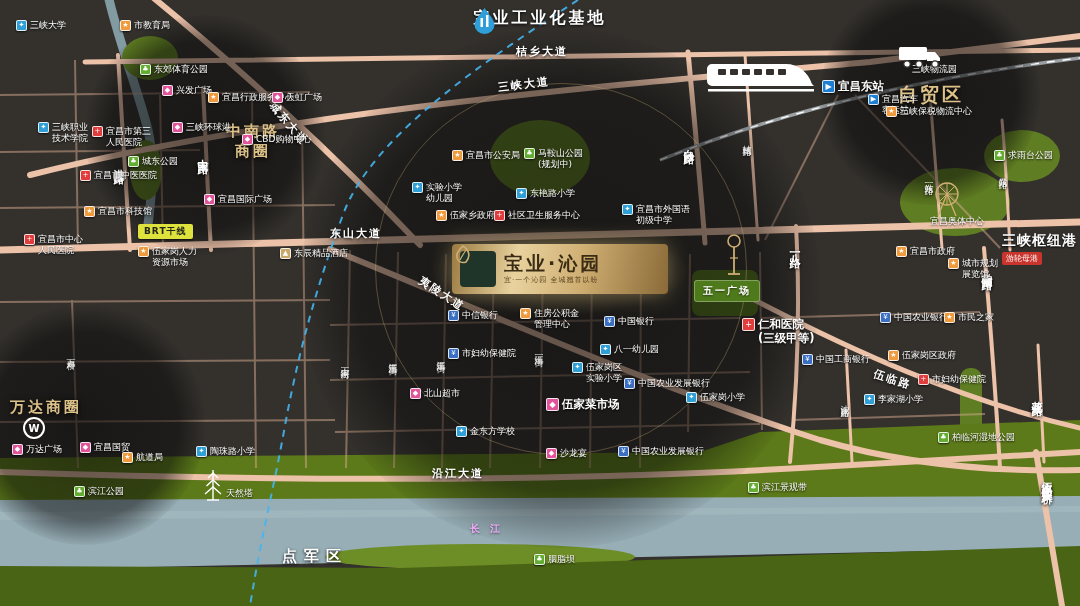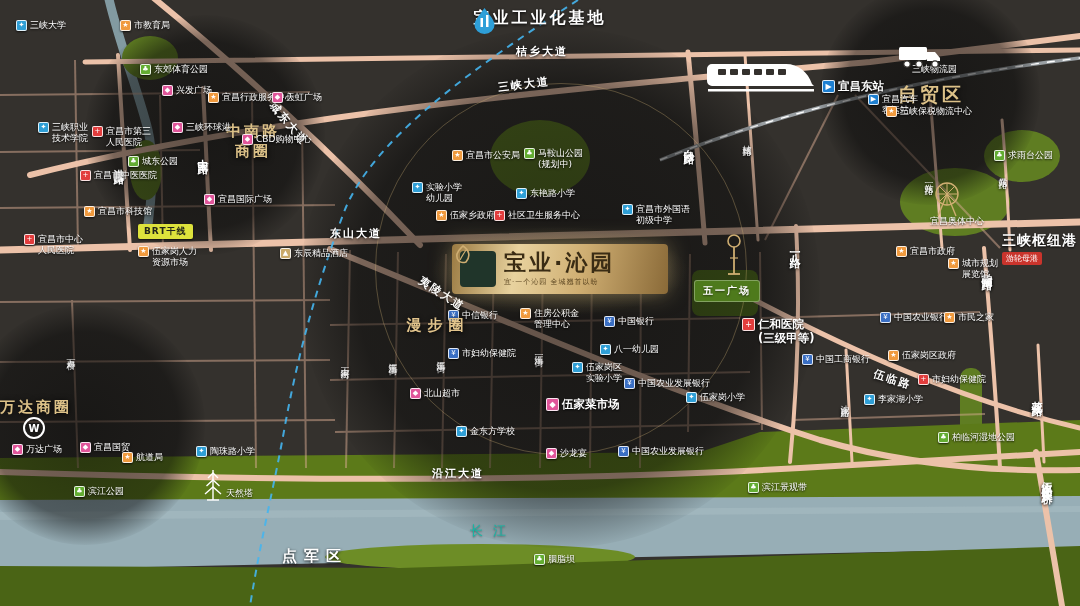--- a/index.html
+++ b/index.html
@@ -24,27 +24,27 @@
   .poi .lb{color:#fff;font-size:9px;line-height:1.2;text-shadow:0 1px 2px rgba(0,0,0,.95);white-space:pre-line;}
   .poi.big .lb{font-size:11.5px;font-weight:bold;}
   .poi.big .mk{width:11px;height:11px;line-height:11px;font-size:8px;}
   .header{position:absolute;left:50%;top:8px;transform:translateX(-50%);display:flex;align-items:center;gap:8px;}
   .header .title{color:#fff;font-size:16px;font-weight:bold;letter-spacing:3px;text-shadow:0 1px 3px #000;}
   .badge{position:absolute;left:452px;top:244px;width:216px;height:50px;border-radius:4px;
          background:linear-gradient(100deg,#9a7a42 0%,#e8d29e 30%,#cfae72 60%,#8a6a38 100%);
          box-shadow:0 0 22px rgba(232,204,134,.4);display:flex;align-items:center;padding:0 8px;box-sizing:border-box;gap:8px;}
   .badge .emblem{width:36px;height:36px;border-radius:4px;background:#20352a;display:flex;align-items:center;justify-content:center;flex:0 0 auto;}
   .badge .tx{display:flex;flex-direction:column;}
-  .badge .name{color:#3a2c14;font-size:22px;font-weight:bold;letter-spacing:3px;line-height:1.1;}
+  .badge .name{color:#3a2c14;font-size:19px;font-weight:bold;letter-spacing:3px;line-height:1.1;}
   .badge .tag{color:#5a4420;font-size:7px;letter-spacing:1px;margin-top:2px;}
   .walk{position:absolute;left:358px;top:312px;width:160px;text-align:center;color:#e2c48c;
         text-shadow:0 1px 5px rgba(0,0,0,.95);}
   .walk .l1{font-size:17px;font-weight:bold;letter-spacing:4px;}
   .walk .l2{font-size:15px;font-weight:bold;letter-spacing:6px;margin-top:4px;}
-  .river-label{position:absolute;left:470px;top:522px;color:#14b8a6;font-size:13px;font-weight:normal;
+  .river-label{position:absolute;left:470px;top:522px;color:#f0abfc;font-size:10px;font-weight:bold;
                letter-spacing:10px;text-shadow:0 1px 2px rgba(0,0,0,.5);}
   .brt{position:absolute;left:138px;top:224px;background:#dde23c;color:#22251a;font-size:9px;font-weight:bold;
        padding:1px 6px;border-radius:2px;letter-spacing:1px;box-shadow:0 1px 2px rgba(0,0,0,.6);}
   .wuyi{position:absolute;left:694px;top:280px;background:#4e7a1c;border:1px solid rgba(255,255,255,.3);
         color:#fff;font-size:10px;font-weight:bold;letter-spacing:2px;padding:3px 8px;border-radius:3px;
         text-shadow:0 1px 2px rgba(0,0,0,.6);}
   .port{position:absolute;left:1002px;top:232px;display:flex;flex-direction:column;align-items:flex-start;gap:2px;}
   .port .pt{color:#fff;font-size:14px;font-weight:bold;letter-spacing:1px;text-shadow:0 1px 2px #000;}
   .port .pg{background:#c9342c;color:#fff;font-size:8px;padding:1px 4px;border-radius:2px;}
   .icon-abs{position:absolute;}
@@ -166,21 +166,21 @@
       <div class="road-label vert minor" style="left: 64px; top: 352px;">万寿桥</div>
       <div class="road-label vert minor" style="left: 338px; top: 360px;">王家河街</div>
       <div class="road-label vert minor" style="left: 386px; top: 356px;">江海三街</div>
       <div class="road-label vert minor" style="left: 434px; top: 354px;">江海二街</div>
       <div class="road-label vert minor" style="left: 532px; top: 348px;">江海一街</div>
       <div class="road-label big" style="left: 282px; top: 547px;">点军区</div>
       <div class="road-label vert" style="left: 1038px; top: 472px;">伍家岗长江大桥</div>
       <div class="zone-label" style="left: 226px; top: 122px; font-size: 15px;">中南路
 商圈</div>
       <div class="zone-label" style="left: 898px; top: 82px; font-size: 19px;">自贸区</div>
-      <div class="zone-label" style="left: 0; top: 398px; font-size: 15px;">万达商圈</div>
+      <div class="zone-label" style="left: 10px; top: 398px; font-size: 15px;">万达商圈</div>
       <div class="poi" style="left: 16px; top: 20px;">
         <span class="mk" style="background: rgb(47, 159, 214);">✦</span>
         <span class="lb">三峡大学</span>
       </div>
       <div class="poi" style="left: 120px; top: 20px;">
         <span class="mk" style="background: rgb(240, 154, 62);">★</span>
         <span class="lb">市教育局</span>
       </div>
       <div class="poi" style="left: 140px; top: 64px;">
         <span class="mk" style="background: rgb(99, 173, 50);">♣</span>
@@ -446,21 +446,20 @@
         <path d="M8,16 C10,12 12,9 14,6" stroke="#cfae72" stroke-width="1.2" fill="none"></path>
       </svg>
     </span>
     <span class="tx">
       <span class="name">宝业·沁园</span>
       <span class="tag">宜·一个沁园 全城翘首以盼</span>
     </span>
   </div>
 
   <div class="walk">
-    <div class="l2">漫步圈</div>
   </div>
 
   <div class="river-label">长江</div>
   <div class="brt">BRT干线</div>
   <div class="wuyi">五一广场</div>
 
   <div class="port">
     <span class="pt">三峡枢纽港</span>
     <span class="pg">游轮母港</span>
   </div>

